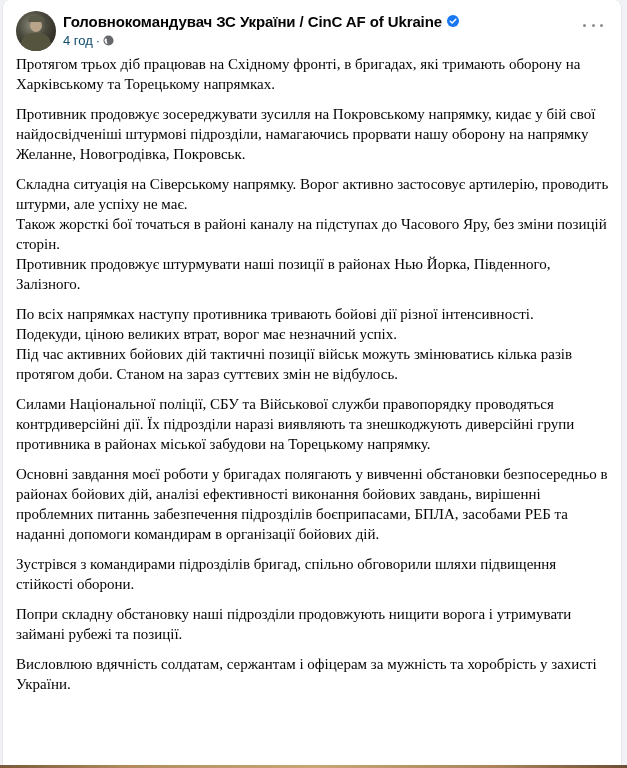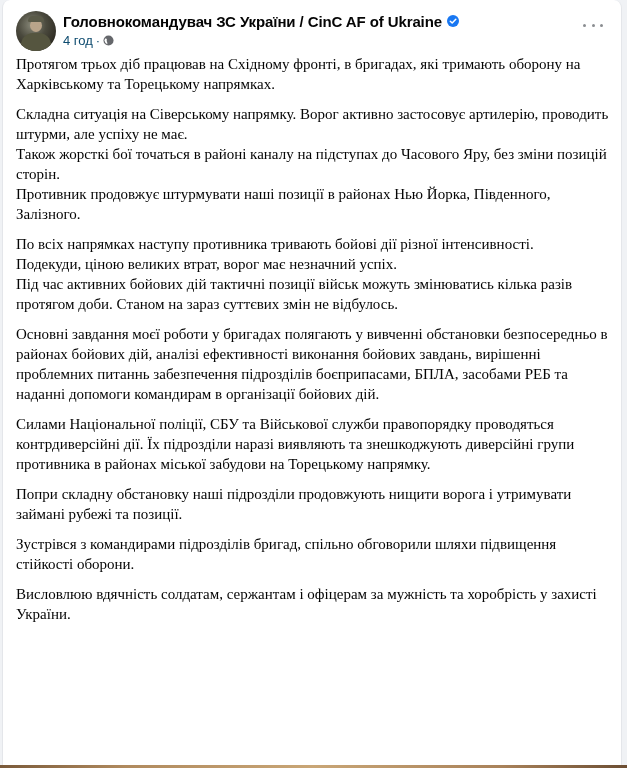--- a/index.html
+++ b/index.html
@@ -177,28 +177,29 @@
 
     <div class="more-btn">
       <span></span>
       <span></span>
       <span></span>
     </div>
   </div>
 
   <div class="post-body">
     <p>Протягом трьох діб працював на Східному фронті, в  бригадах, які тримають оборону на Харківському та Торецькому напрямках.</p>
+    <p>Противник продовжує зосереджувати зусилля на Покровському напрямку, кидає у бій свої найдосвідченіші штурмові підрозділи, намагаючись прорвати нашу оборону на напрямку Желанне, Новогродівка, Покровськ.</p>
     <p>Складна ситуація на Сіверському напрямку. Ворог активно застосовує артилерію, проводить штурми, але успіху не має.
 Також жорсткі бої точаться в районі каналу на підступах до Часового Яру, без зміни позицій сторін.
 Противник продовжує штурмувати наші позиції в районах Нью Йорка, Південного, Залізного.</p>
     <p>По всіх напрямках наступу противника тривають бойові дії різної інтенсивності.
 Подекуди, ціною великих втрат, ворог має незначний успіх.
 Під час активних бойових дій тактичні позиції військ можуть змінюватись кілька разів протягом доби. Станом на зараз суттєвих змін не відбулось.</p>
+    <p>Силами  Національної поліції, СБУ та Військової служби правопорядку проводяться контрдиверсійні дії. Їх підрозділи наразі виявляють та знешкоджують диверсійні групи противника в районах міської забудови на Торецькому напрямку.</p>
     <p>Основні завдання моєї роботи у бригадах полягають у вивченні обстановки безпосередньо в районах бойових дій, аналізі ефективності виконання бойових завдань, вирішенні проблемних питаннь забезпечення підрозділів боєприпасами, БПЛА, засобами РЕБ та наданні допомоги командирам в організації бойових дій.</p>
-    <p>Силами  Національної поліції, СБУ та Військової служби правопорядку проводяться контрдиверсійні дії. Їх підрозділи наразі виявляють та знешкоджують диверсійні групи противника в районах міської забудови на Торецькому напрямку.</p>
+    <p>Зустрівся з командирами підрозділів бригад, спільно обговорили шляхи підвищення стійкості оборони.</p>
     <p>Попри складну обстановку наші підрозділи продовжують нищити ворога і утримувати займані рубежі та позиції.</p>
-    <p>Зустрівся з командирами підрозділів бригад, спільно обговорили шляхи підвищення стійкості оборони.</p>
     <p>Висловлюю вдячність солдатам, сержантам і офіцерам за мужність та хоробрість у захисті України.</p>
 
   </div>
 </div>
 
 <div class="bottom-strip"></div>
 
 </body></html>

